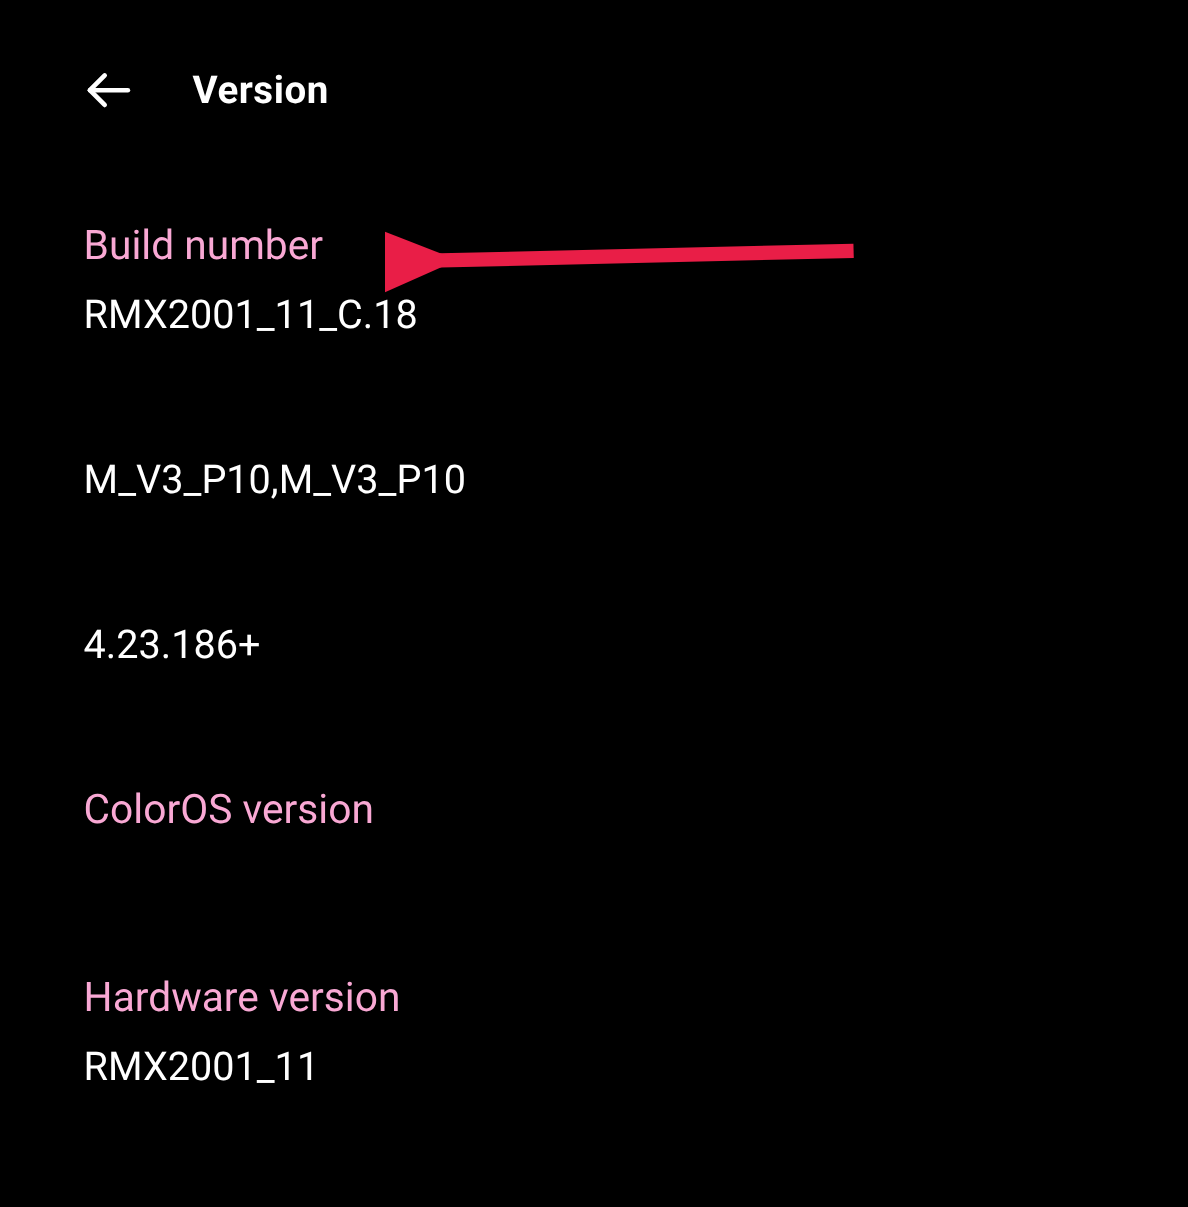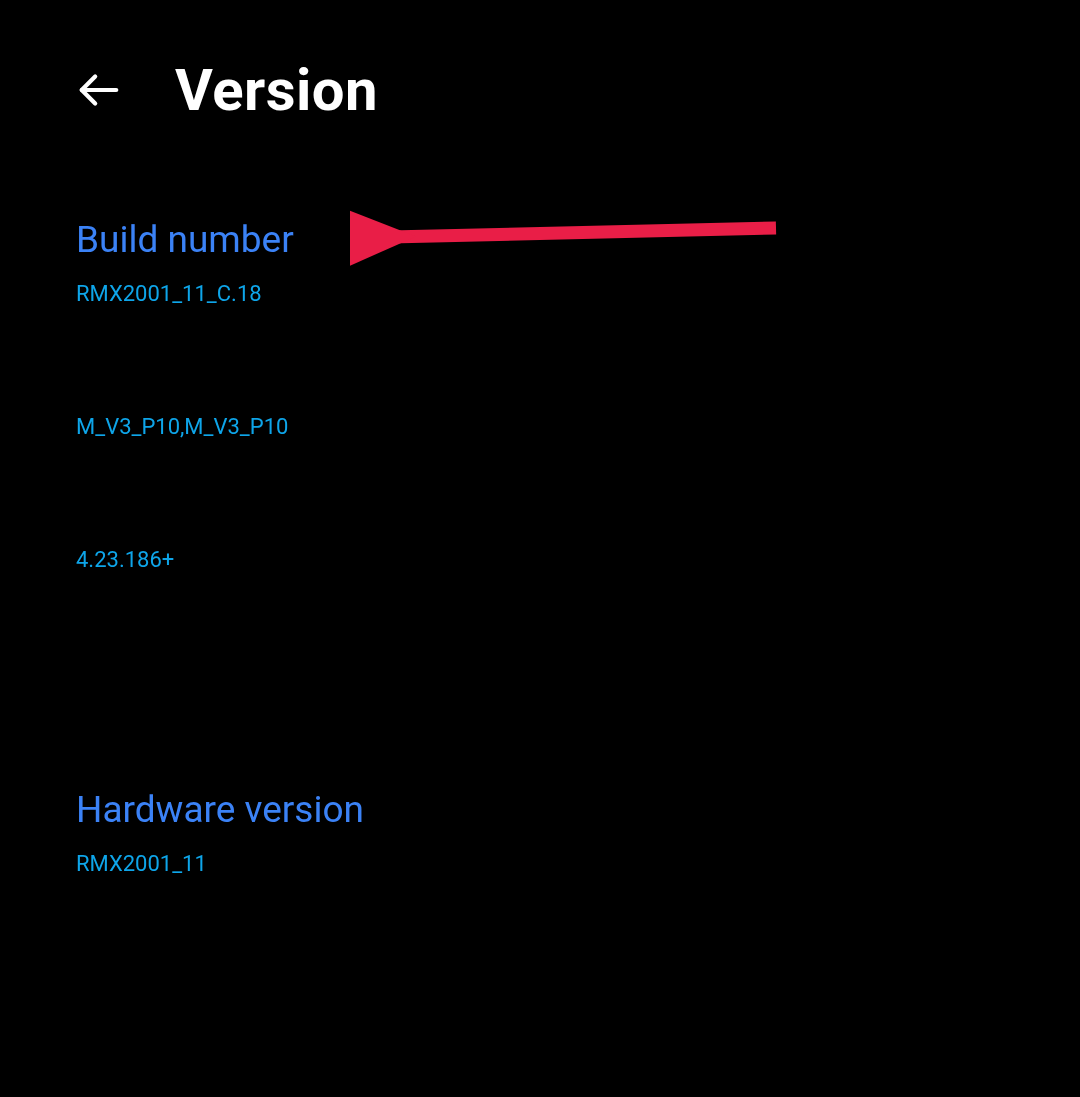--- a/index.html
+++ b/index.html
@@ -27,41 +27,41 @@
       display: flex;
       align-items: center;
       justify-content: center;
       cursor: pointer;
     }
     .back-icon svg {
       width: 46px;
       height: 46px;
     }
     .page-title {
-      font-size: 58px;
+      font-size: 35px;
       font-weight: 700;
       margin-left: 50px;
       letter-spacing: 0.5px;
     }
     .list {
       padding: 0 76px;
     }
     .list-item {
       padding: 54px 0;
     }
     .list-item-label {
       font-size: 37px;
       font-weight: 400;
-      color: #3b82f6;
+      color: #f9a8d4;
       margin-bottom: 20px;
     }
     .list-item-value {
-      font-size: 22px;
+      font-size: 36px;
       font-weight: 400;
-      color: #0ea5e9;
+      color: #ffffff;
     }
     .annotation-arrow {
       position: absolute;
       top: 200px;
       left: 350px;
       pointer-events: none;
     }
   </style>
 </head>
 <body>
@@ -81,20 +81,21 @@
     <div class="list-item-label">Build number</div>
     <div class="list-item-value">RMX2001_11_C.18</div>
   </div>
   <div class="list-item">
     <div class="list-item-value">M_V3_P10,M_V3_P10</div>
   </div>
   <div class="list-item">
     <div class="list-item-value">4.23.186+</div>
   </div>
   <div class="list-item">
+    <div class="list-item-label">ColorOS version</div>
   </div>
   <div class="list-item">
     <div class="list-item-label">Hardware version</div>
     <div class="list-item-value">RMX2001_11</div>
   </div>
 </div>
 
 <svg class="annotation-arrow" width="440" height="80" viewBox="0 0 440 80">
   <defs>
     <marker id="arrowhead" markerWidth="12" markerHeight="10" refX="2" refY="5" orient="auto">

